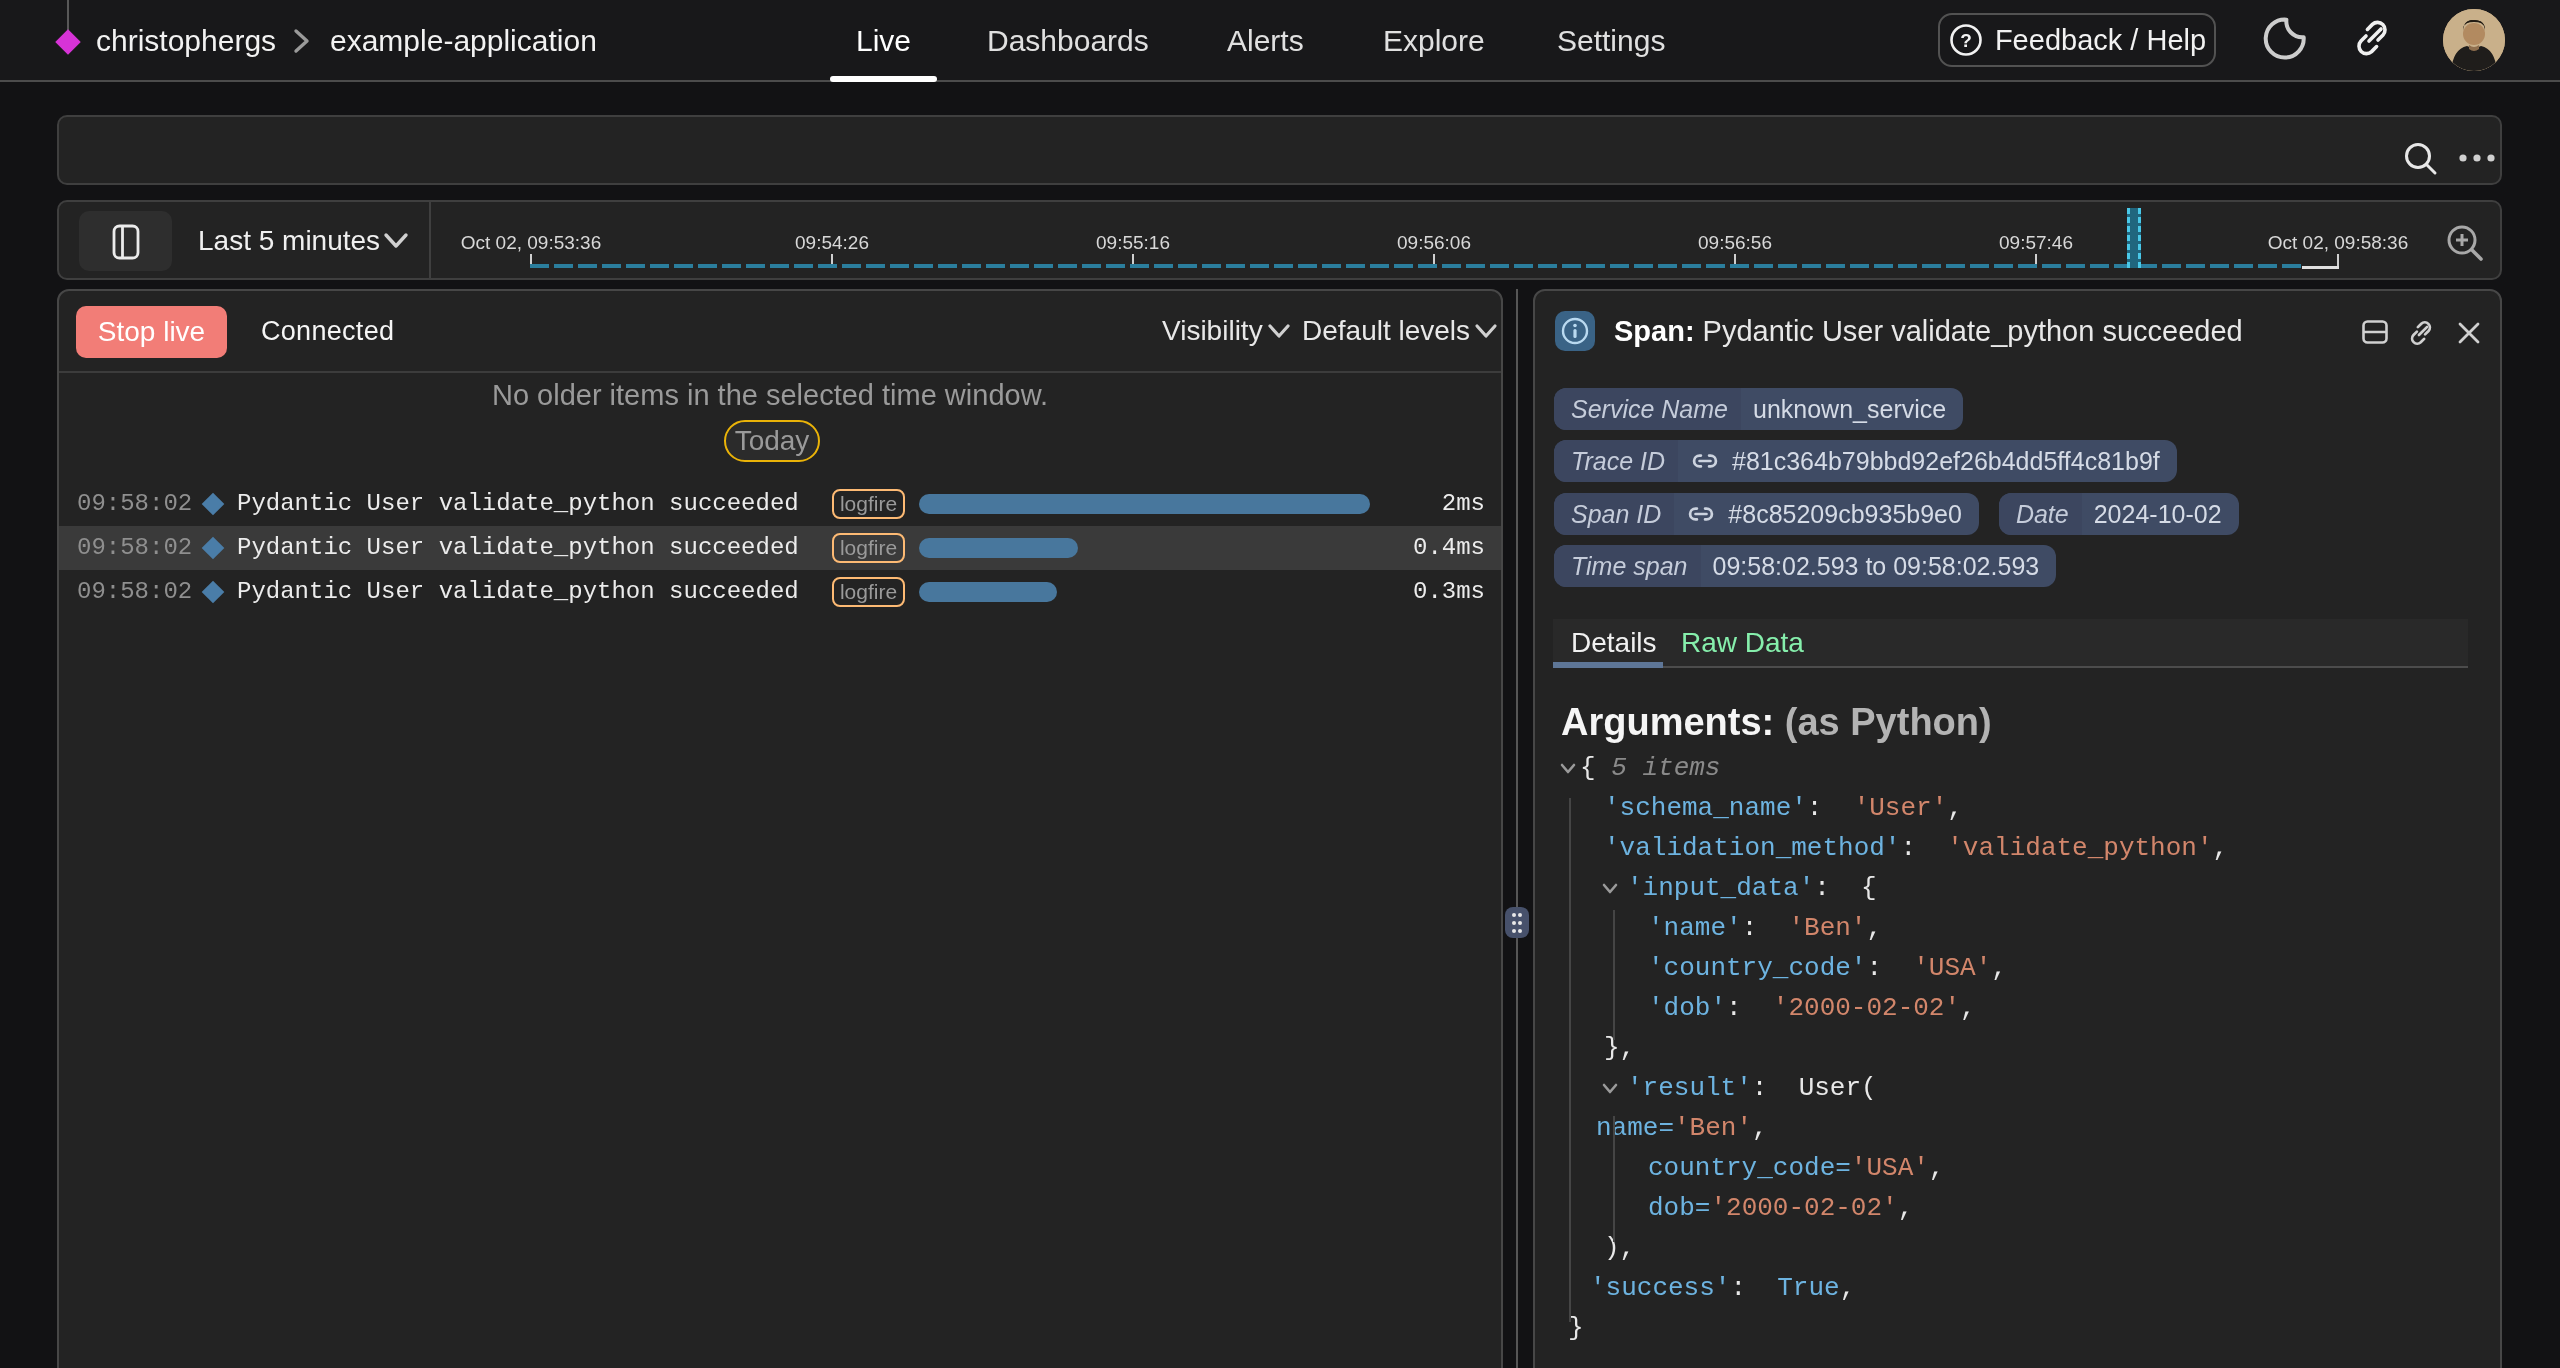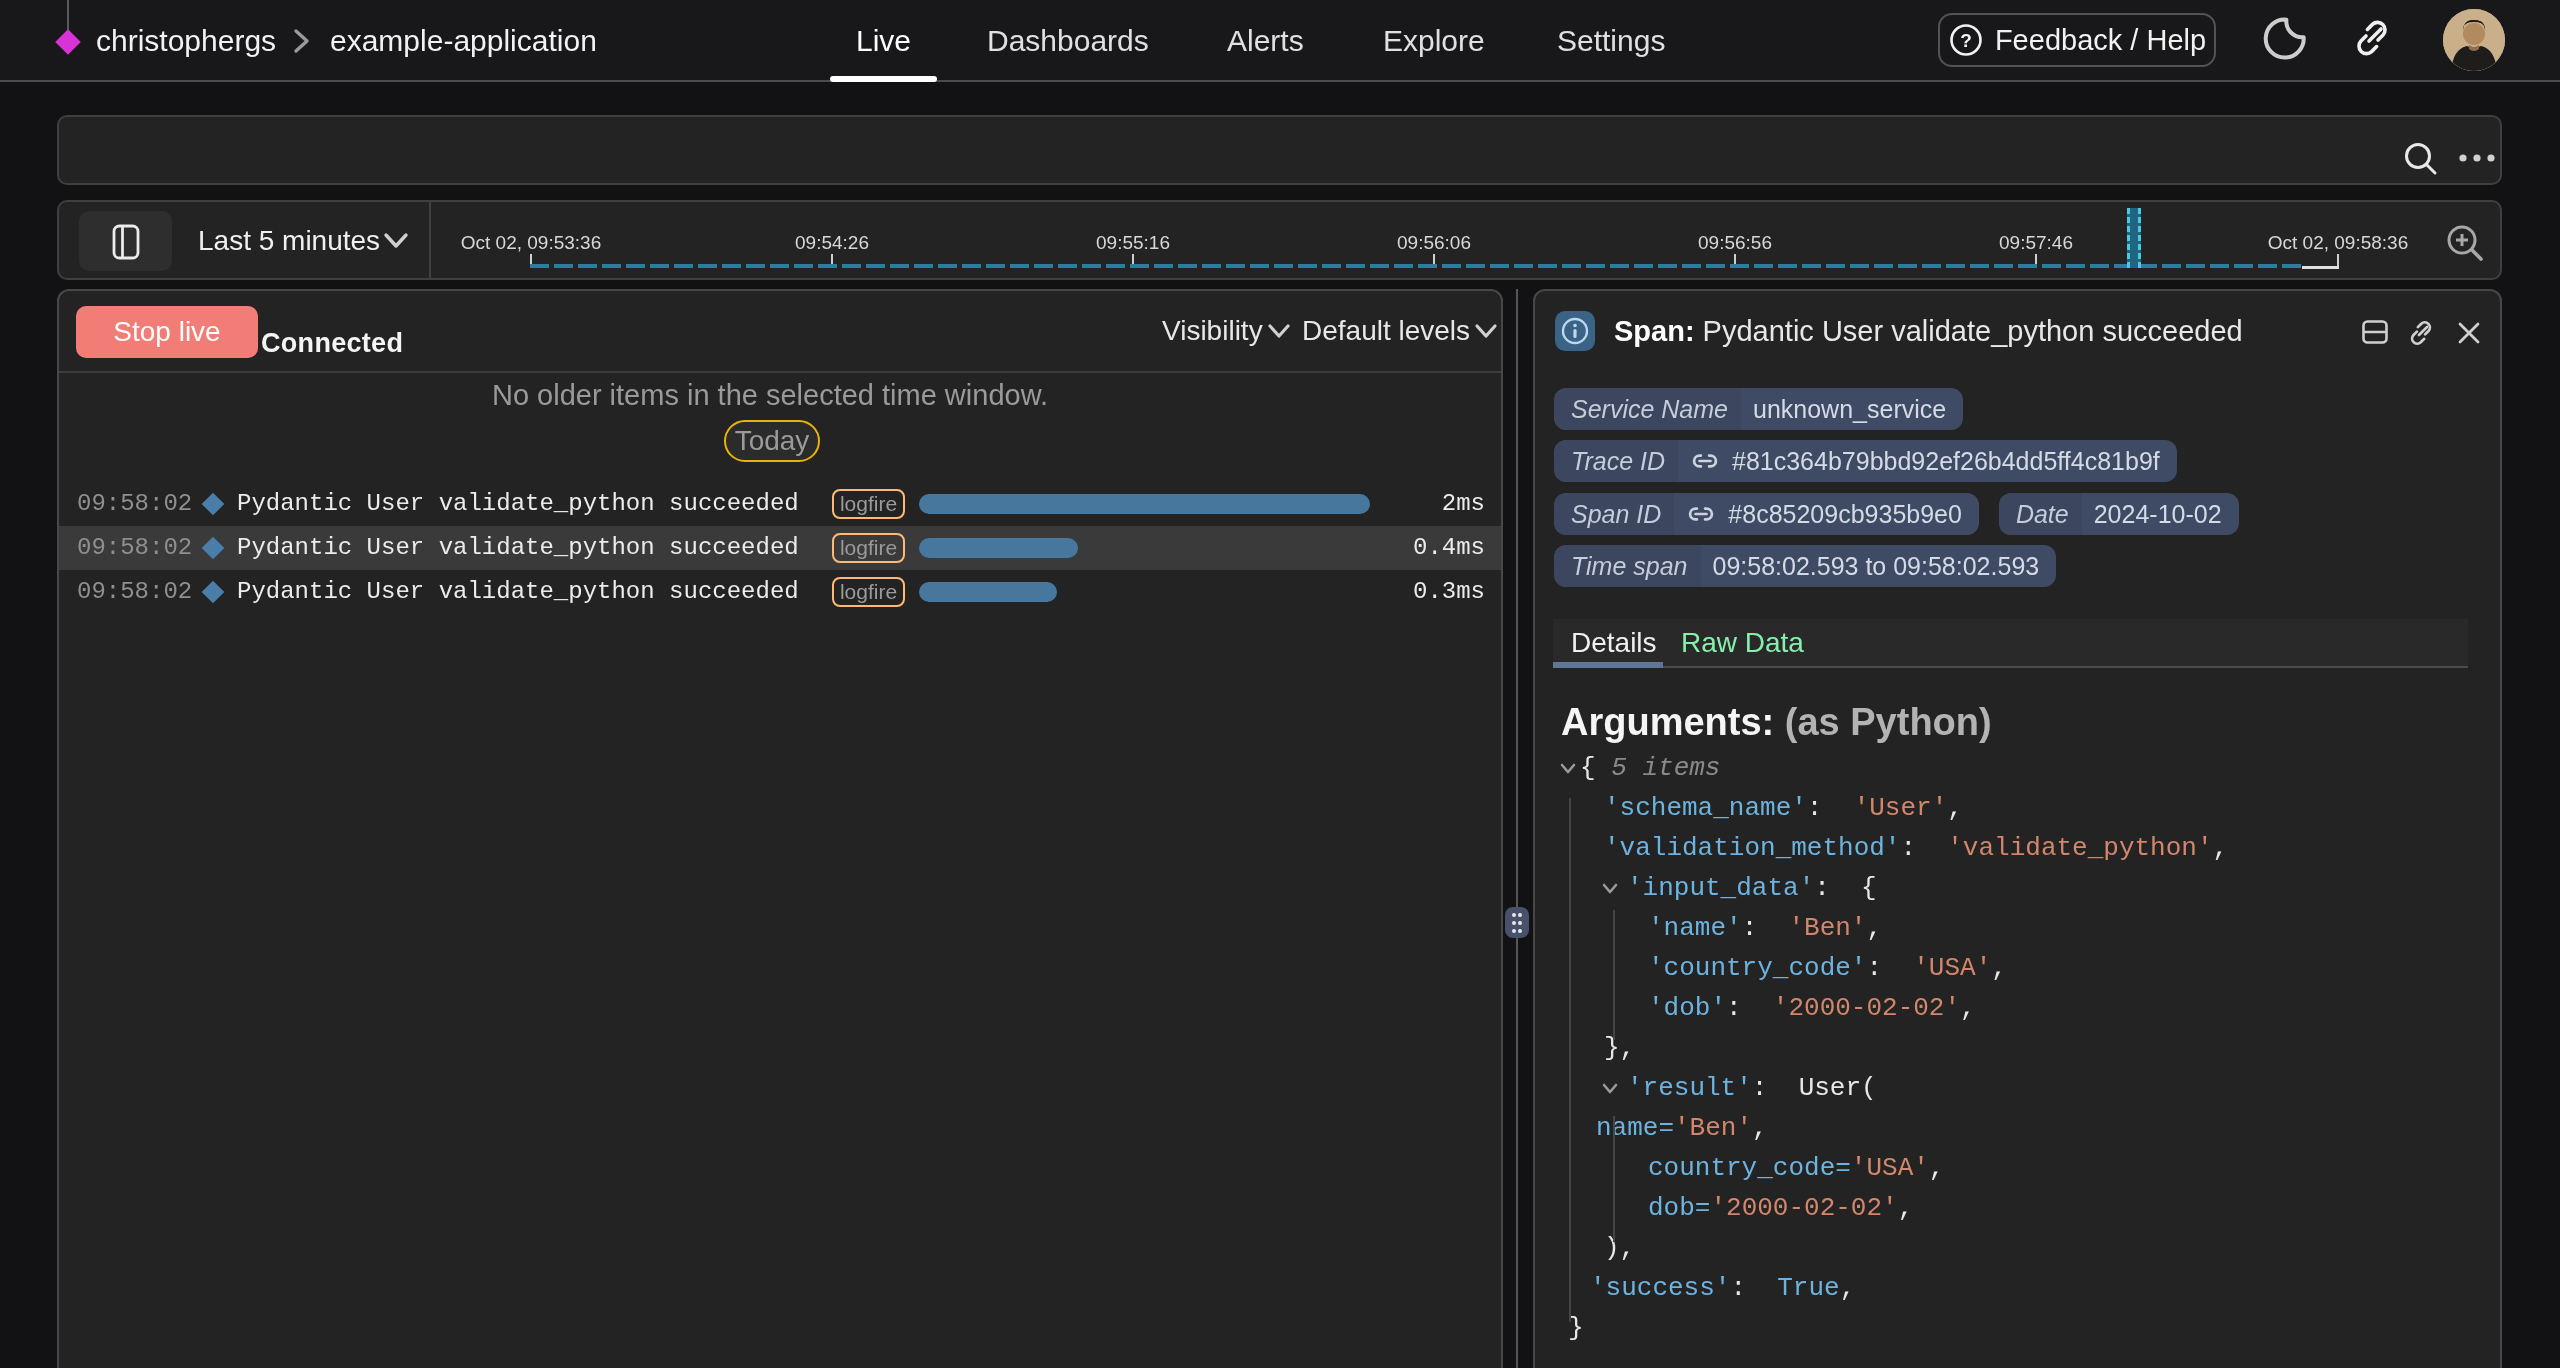--- a/index.html
+++ b/index.html
@@ -25,22 +25,22 @@
 #t5 { position:absolute; left:139px; top:0; height:78px; line-height:78px; font-size:28px; color:#f0f0f0; white-space:nowrap; }
 #tsep { position:absolute; left:370px; top:0; width:2px; height:76px; background:#3f3f3f; }
 .tick { position:absolute; top:52px; width:2px; height:14px; background:#cfcfcf; }
 .tlabel { position:absolute; top:30px; font-size:19px; color:#d8d8d8; transform:translateX(-50%); white-space:nowrap; }
 #dashline { position:absolute; left:471px; top:62px; width:1772px; height:4px; background:repeating-linear-gradient(90deg,#2b7e9d 0 19px,transparent 19px 24px); }
 #dashtail { position:absolute; left:2243px; top:64px; width:37px; height:3px; background:#e0e0e0; }
 #spike { position:absolute; left:2068px; top:6px; width:8px; height:60px; background:#20667e; border-left:3px dashed #49c8e8; border-right:3px dashed #49c8e8; box-sizing:content-box; }
 
 #lpanel { position:absolute; left:57px; top:289px; width:1446px; height:1095px; background:#232323; border:2px solid #474747; border-radius:12px; overflow:hidden; }
 #lhead { position:absolute; left:0; top:0; width:100%; height:82px; border-bottom:2px solid #3c3c3c; }
-#stopbtn { position:absolute; left:17px; top:15px; width:182px; height:52px; background:#f27d77; border-radius:10px; color:#ffffff; font-size:28px; text-align:center; line-height:52px; }
-#connected { position:absolute; left:202px; top:12px; height:97px; line-height:80px; font-size:27px; font-weight:700; color:#f5f5f5; letter-spacing:0.3px; }
+#stopbtn { position:absolute; left:17px; top:15px; width:151px; height:52px; background:#f27d77; border-radius:10px; color:#ffffff; font-size:28px; text-align:center; line-height:52px; }
+#connected { position:absolute; left:202px; top:0; height:97px; line-height:80px; font-size:27px; font-weight:400; color:#f5f5f5; letter-spacing:0.3px; }
 .lhr { position:absolute; top:0; height:80px; line-height:80px; font-size:28px; color:#e8e8e8; white-space:nowrap; }
 #noolder { position:absolute; left:-12px; top:88px; width:1446px; text-align:center; font-size:29px; color:#9a9a9a; }
 #today { position:absolute; left:665px; top:129px; width:96px; height:42px; border:2px solid #eab308; background:#2b2b2b; border-radius:21px; text-align:center; line-height:38px; font-size:28px; color:#9a9a9a; }
 .lrow { position:absolute; left:0; width:100%; height:44px; }
 .lrow.sel { background:#3a3a3a; }
 .rtime { position:absolute; left:18px; top:0; height:44px; line-height:44px; font-size:24px; color:#8f8f8f; }
 .rdia { position:absolute; left:146px; top:14px; width:16px; height:16px; background:#4a7da8; transform:rotate(45deg); }
 .rmsg { position:absolute; left:178px; top:0; height:44px; line-height:44px; font-size:24px; color:#ececec; }
 .rpill { position:absolute; left:773px; top:7px; width:73px; height:30px; border:2px solid #fdba74; border-radius:8px; text-align:center; line-height:26px; font-size:21px; color:#9a9a9a; }
 .rbar { position:absolute; left:860px; top:12px; height:20px; border-radius:10px; background:#48779d; }

